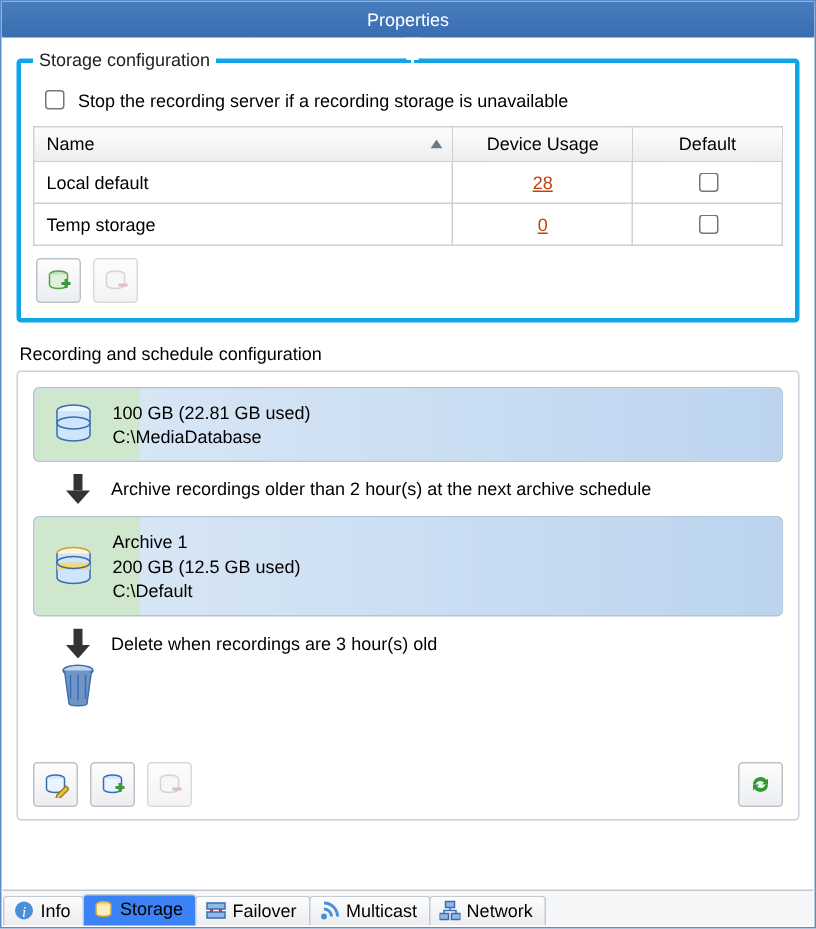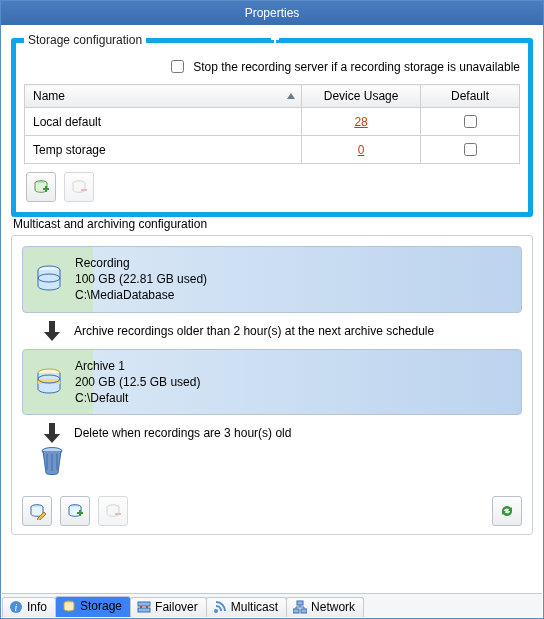--- a/index.html
+++ b/index.html
@@ -28,35 +28,34 @@
     display: inline-flex;
     align-items: center;
     justify-content: center;
     width: 14px; height: 14px;
     margin-left: 6px;
   }
   .panel {
     padding: 8px 10px 0 10px;
   }
   fieldset.group {
-    border: 5px solid #0ea5e9;
+    border: 3px solid #0ea5e9;
     border-radius: 3px;
-    margin: 0 0 0 0;
+    margin: 0 0 14px 0;
     padding: 8px 8px 10px 8px;
   }
   fieldset.group > legend {
     padding: 0 4px;
     color: #222;
   }
   .chk-row {
     display: flex;
     align-items: center;
     gap: 6px;
     padding: 2px 0 8px 4px;
-    justify-content: flex-end;
   }
   input[type="checkbox"].unchecked-box,
   input[type="checkbox"].default-box {
     width: 13px; height: 13px;
     accent-color: #305f9a;
   }
   table.storage {
     width: 100%;
     border-collapse: collapse;
     border: 1px solid #bfbfbf;
@@ -246,33 +245,32 @@
       <button class="icon-btn" disabled="">
         <svg width="18" height="18" opacity="0.55">
             <ellipse cx="9" cy="5" rx="6" ry="2.3" fill="#e4e4e4" stroke="#8a8a8a"></ellipse>
             <path d="M3 5v7c0 1.3 2.7 2.3 6 2.3s6-1 6-2.3V5" fill="#f2f2f2" stroke="#8a8a8a"></path>
             <rect x="11" y="11" width="6" height="2" fill="#c23a3a"></rect>
           </svg>
       </button>
     </div>
   </fieldset>
 
-  <div style="margin:0 0 4px 2px;">Multicast and archiving configuration</div>
+  <div style="margin:0 0 4px 2px;">Recording and schedule configuration</div>
   <div class="rec-box">
 
     <div class="stage">
       <span>
         <svg width="28" height="30">
             <ellipse cx="14" cy="6" rx="11" ry="4" fill="#e8f4ff" stroke="#3a6cb0"></ellipse>
             <path d="M3 6v16c0 2.2 4.9 4 11 4s11-1.8 11-4V6" fill="#cfe5fb" stroke="#3a6cb0"></path>
             <ellipse cx="14" cy="14" rx="11" ry="4" fill="none" stroke="#3a6cb0"></ellipse>
           </svg>
       </span>
       <div class="lines">
-        <div class="hdr">Recording</div>
         <div>100 GB (22.81 GB used)</div>
         <div>C:\MediaDatabase</div>
       </div>
     </div>
 
     <div class="flow-row">
       <span>
         <svg width="16" height="20">
             <rect x="5" y="0" width="6" height="11" fill="#333"></rect>
             <polygon points="0,11 16,11 8,20" fill="#333"></polygon>

